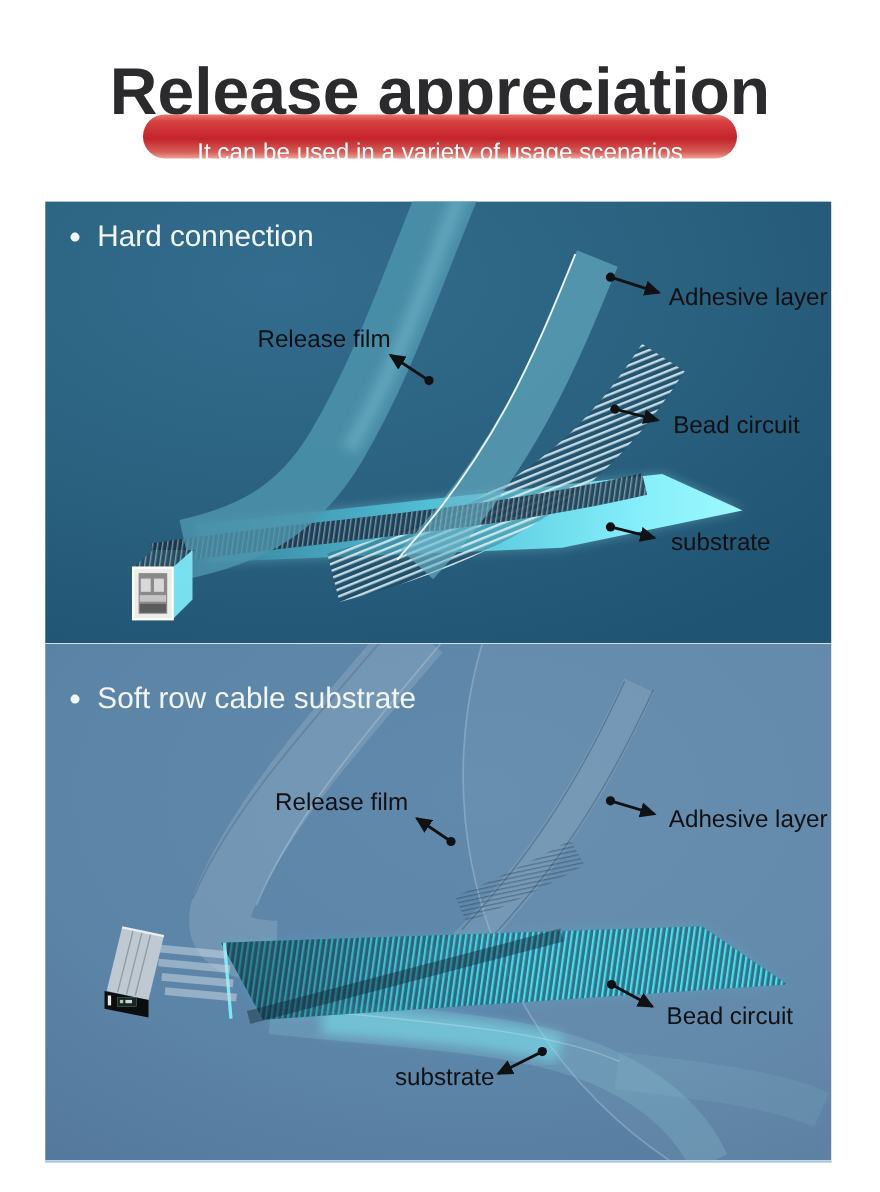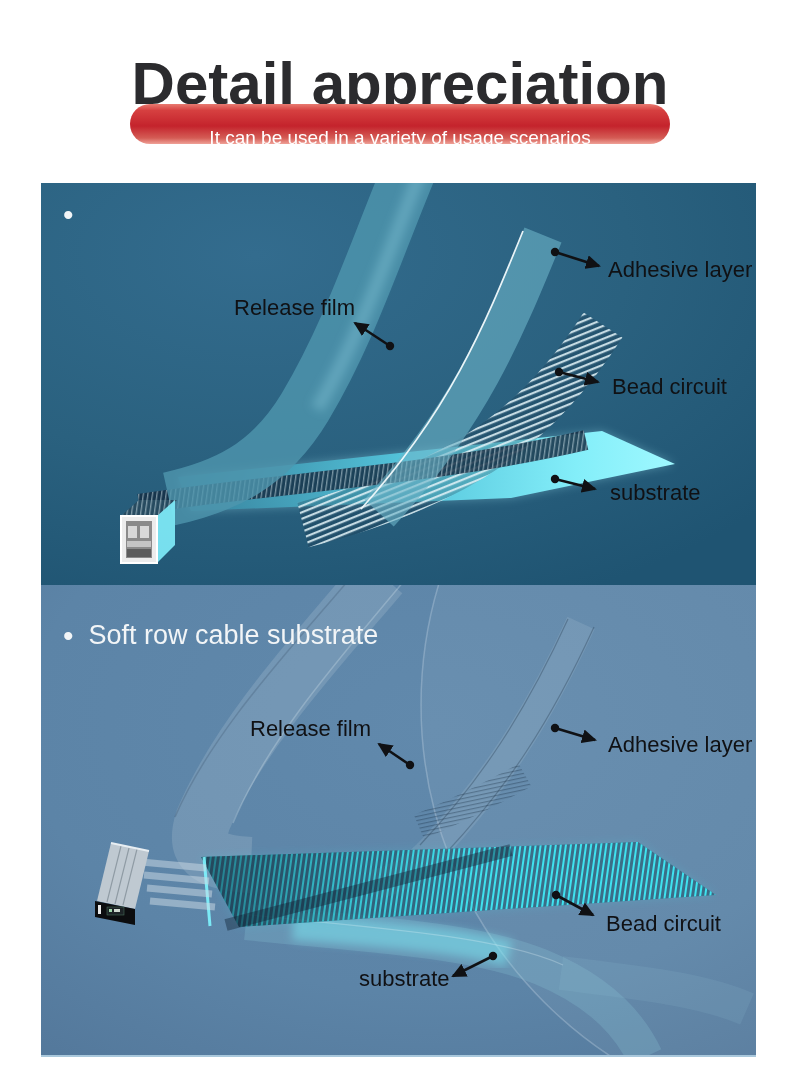--- a/index.html
+++ b/index.html
@@ -9,40 +9,40 @@
   }
   .title{
     position:absolute;left:0;top:12px;width:800px;text-align:center;
     font-size:60px;line-height:64px;font-weight:700;color:#2b2b2e;letter-spacing:0;
   }
   .banner{
     position:absolute;left:130px;top:104px;width:540px;height:40px;border-radius:21px;
     background:linear-gradient(180deg,#e87a70 0%,#d64040 16%,#c4232c 55%,#d45c55 85%,#efa197 100%);
     display:flex;align-items:center;justify-content:center;
   }
-  .banner span{color:#ffffff;font-size:19px;margin-top:28px;}
+  .banner span{color:#ffffff;font-size:22px;margin-top:28px;}
   .panel{position:absolute;left:41px;width:715px;box-sizing:border-box;overflow:hidden;}
   .panel1{top:183px;height:402px;}
   .panel2{top:585px;height:472px;border-bottom:2px solid #a9c8dc;}
   .art{position:absolute;left:0;top:0;width:100%;height:100%;display:block}
   .heading{
     position:absolute;left:22px;display:flex;align-items:center;
     color:#f2f5f7;font-size:27px;white-space:nowrap;
   }
   .panel1 .heading{top:17px}
   .panel2 .heading{top:35px}
   .bullet{font-size:30px;line-height:1;margin-right:15px}
   .lbl{position:absolute;font-size:22px;color:#101114;white-space:nowrap;line-height:26px}
 </style>
 </head>
 <body>
 
 <div>
 
-  <h1 class="title">Detail appreciation</h1>
+  <h1 class="title">Release appreciation</h1>
 
   <div class="banner">
     <span>It can be used in a variety of usage scenarios</span>
   </div>
 
   <section class="panel panel1">
     <svg class="art" viewBox="0 0 715 402">
       <defs>
         <radialGradient id="bg1" cx="30%" cy="18%" r="95%">
           <stop offset="0" stop-color="#336c8e"></stop>
@@ -121,20 +121,21 @@
         </g>
         <g>
           <circle cx="514" cy="296" r="4.2" stroke="none"></circle>
           <line x1="514" y1="296" x2="554" y2="306" marker-end="url(#ah1)"></line>
         </g>
       </g>
     </svg>
 
     <div class="heading">
       <span class="bullet">•</span>
+      <span>Hard connection</span>
     </div>
     <div class="lbl" style="left:193px;top:112px">Release film</div>
     <div class="lbl" style="left:567px;top:74px">Adhesive layer</div>
     <div class="lbl" style="left:571px;top:191px">Bead circuit</div>
     <div class="lbl" style="left:569px;top:297px">substrate</div>
   </section>
 
   <section class="panel panel2">
     <svg class="art" viewBox="0 0 715 470">
       <defs>

